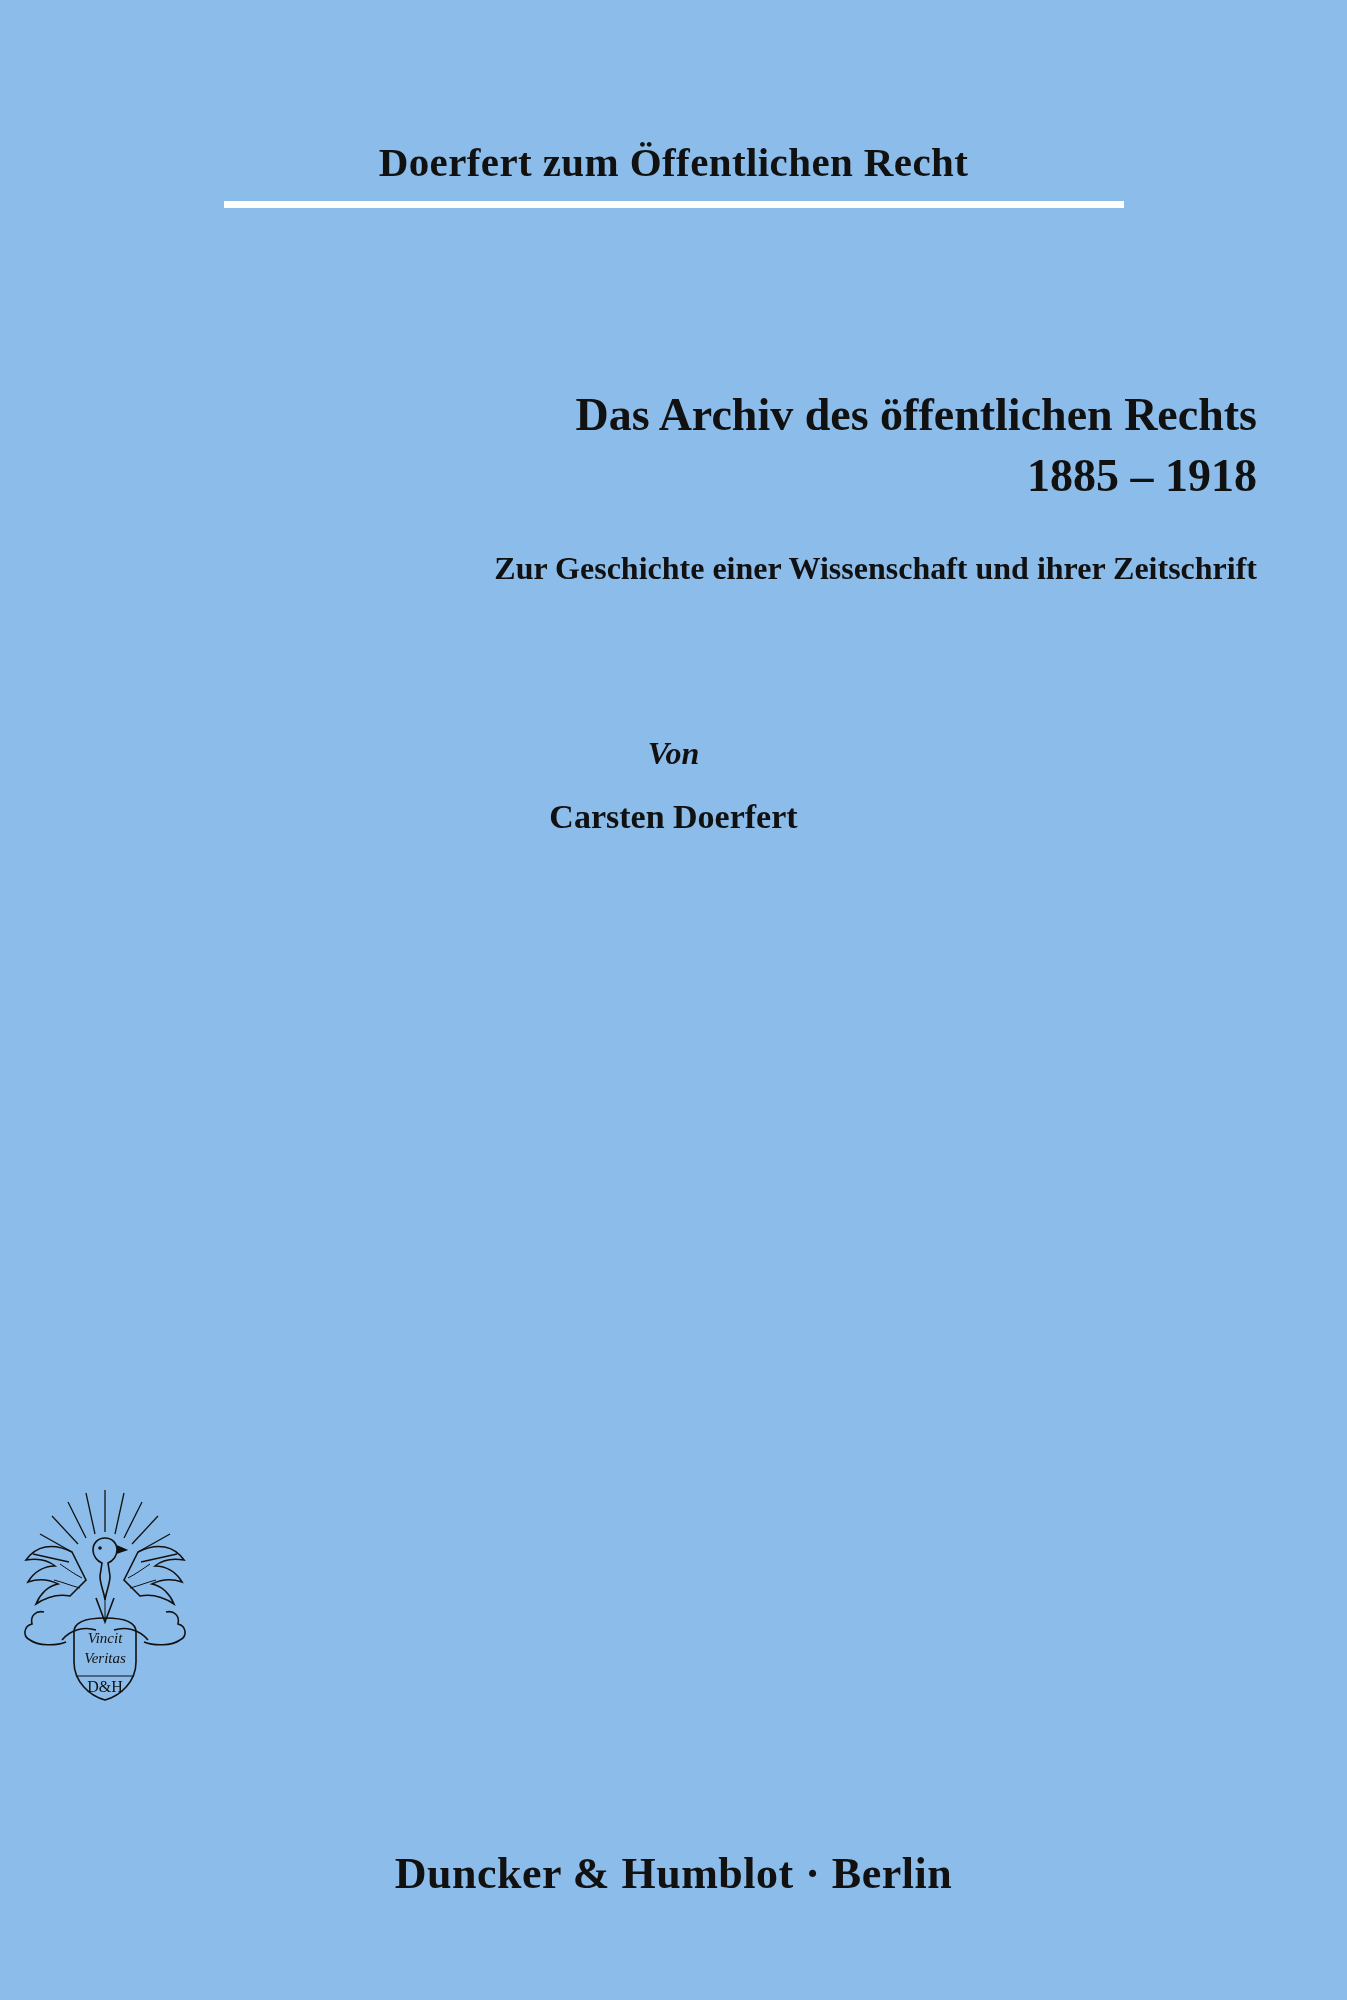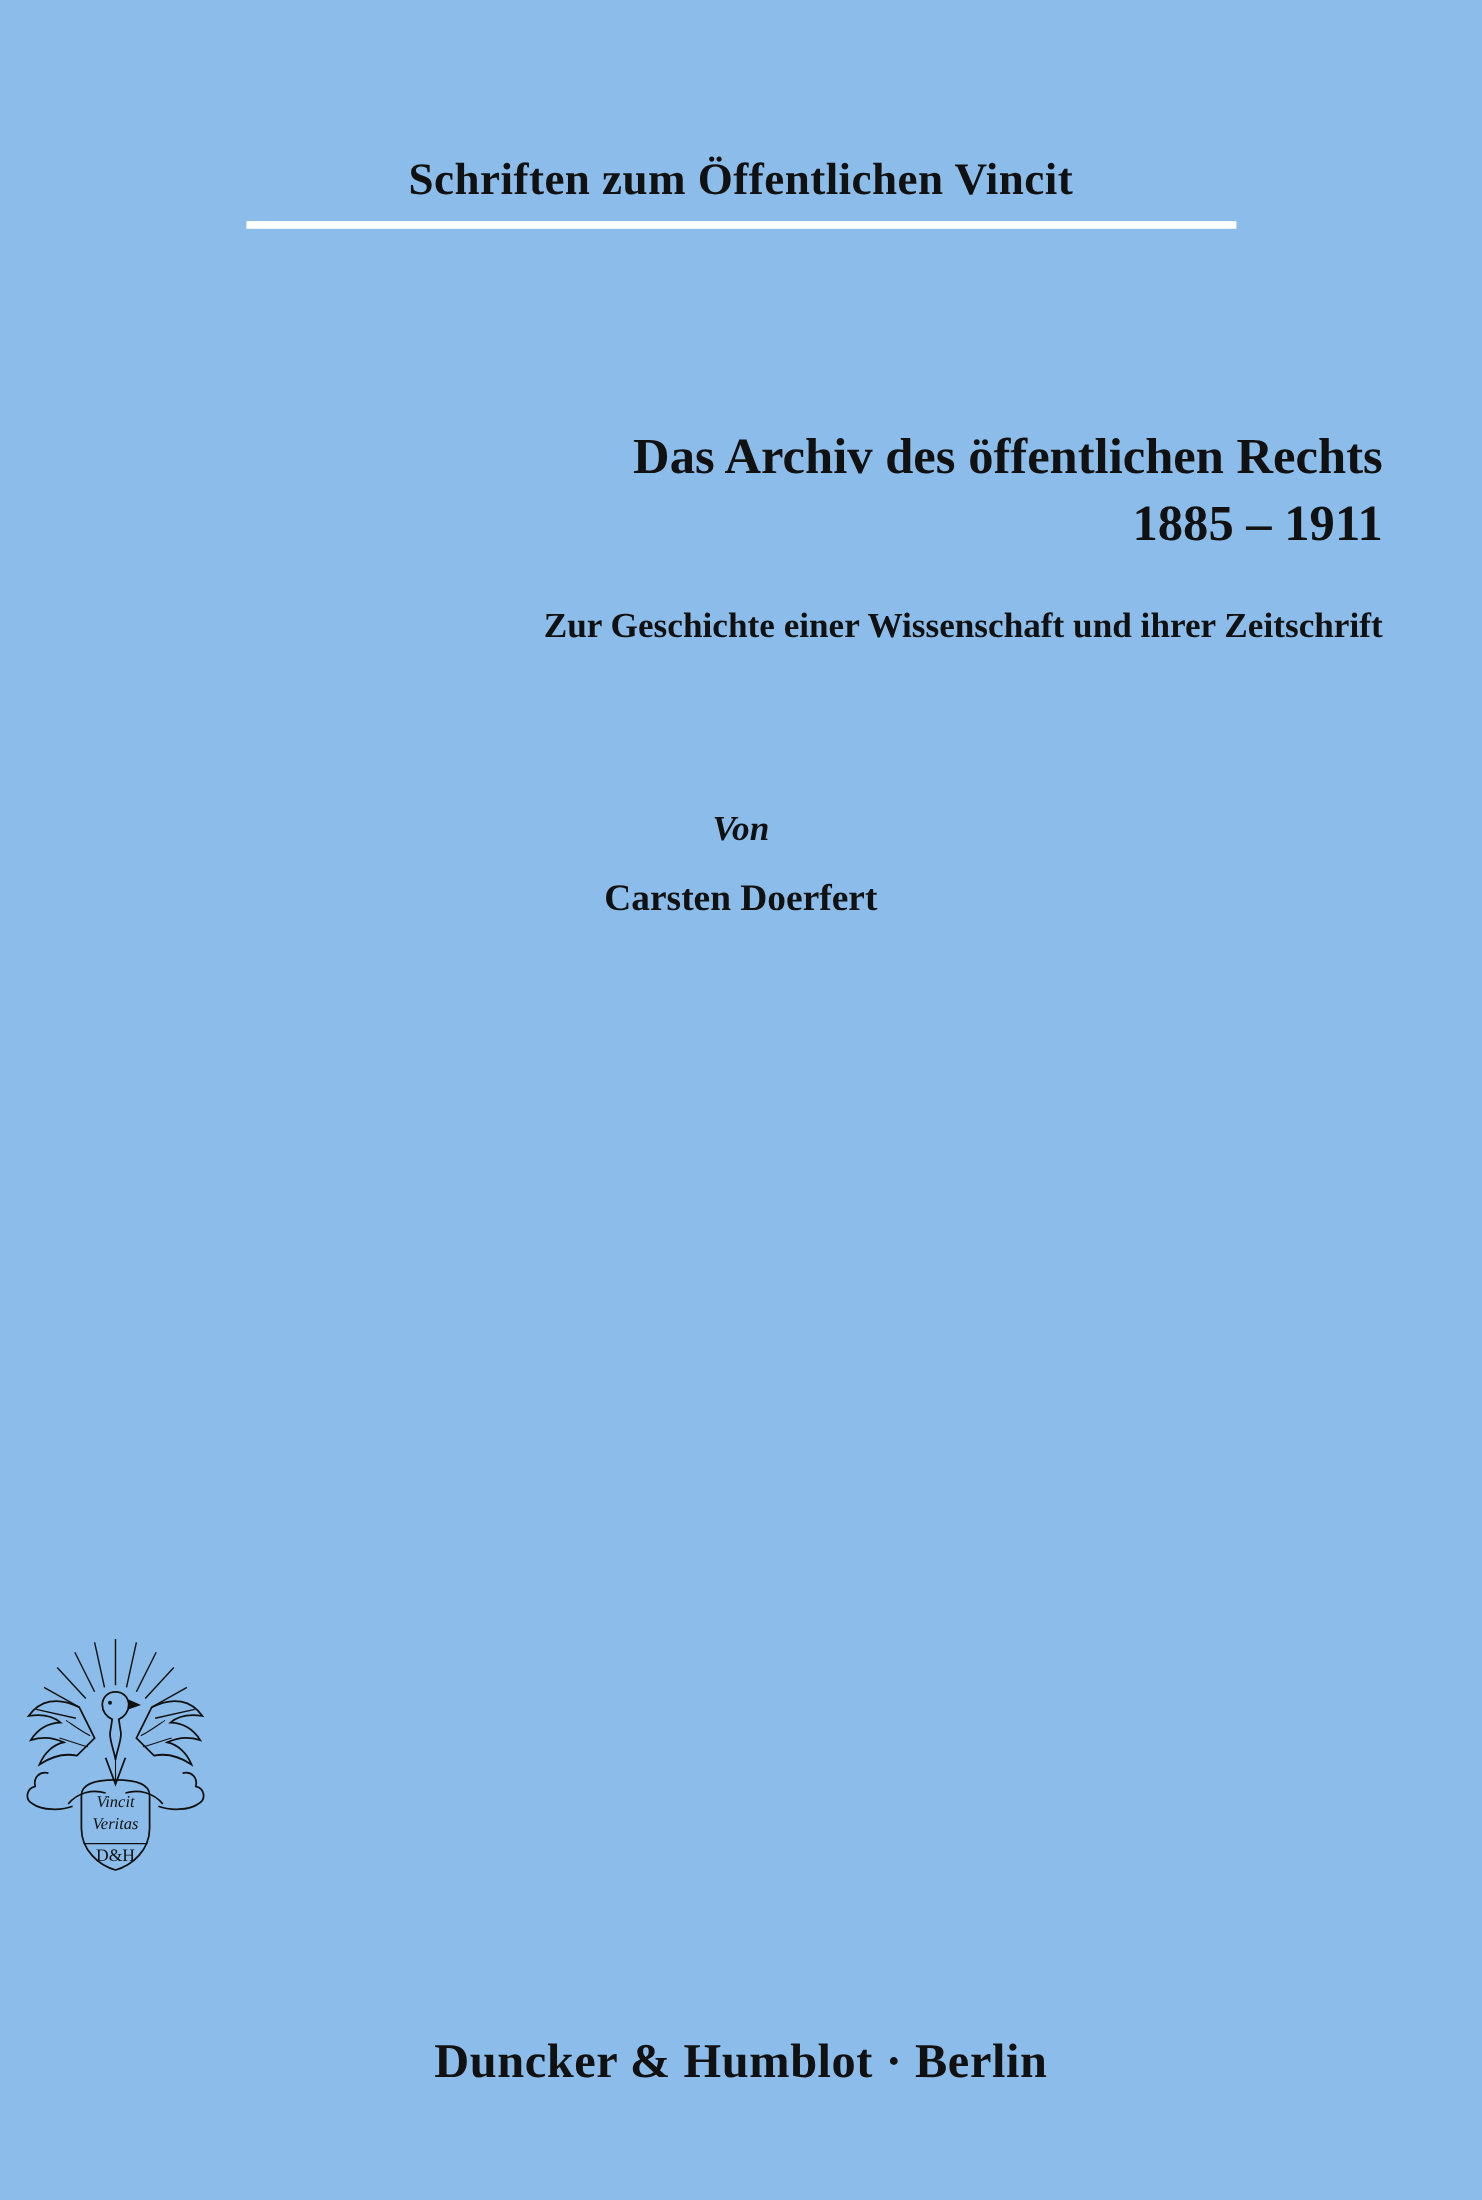--- a/index.html
+++ b/index.html
@@ -113,27 +113,27 @@
     font-weight: bold;
     letter-spacing: 0.5px;
   }
 </style>
 </head>
 <body>
 
 <div class="cover">
 
   <div class="series-block">
-    <div class="series-title">Schriften zum Öffentlichen Vincit</div>
+    <div class="series-title">Doerfert zum Öffentlichen Recht</div>
     <div class="series-rule"></div>
   </div>
 
   <div class="title-block">
     <div class="main-title">Das Archiv des öffentlichen Rechts</div>
-    <div class="main-title">1885 – 1911</div>
+    <div class="main-title">1885 – 1918</div>
     <div class="subtitle">Zur Geschichte einer Wissenschaft und ihrer Zeitschrift</div>
   </div>
 
   <div class="author-block">
     <div class="by-line">Von</div>
     <div class="author-name">Carsten Doerfert</div>
   </div>
 
   <div class="logo-block">
     <svg class="logo-svg" width="210" height="230" viewBox="0 0 210 230">

